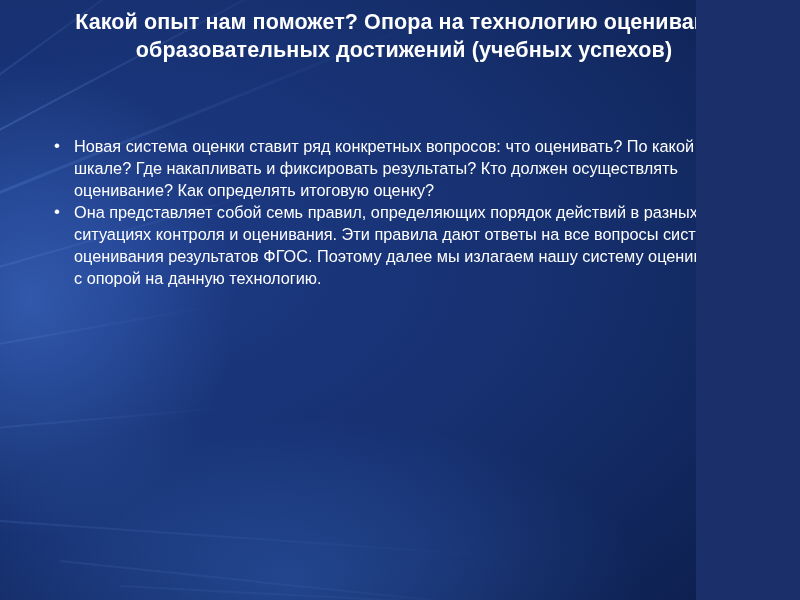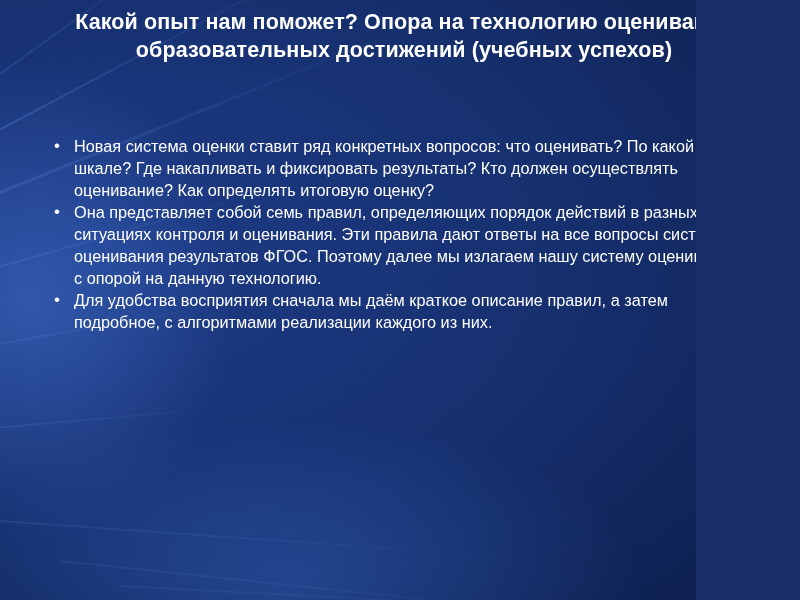--- a/index.html
+++ b/index.html
@@ -118,17 +118,16 @@
     <div class="streak s8"></div>
     <div class="streak s9"></div>
   </div>
 
   <div class="title">Какой опыт нам поможет? Опора на технологию оценивания образовательных достижений (учебных успехов)</div>
 
   <div class="content">
     <ul class="bullets" id="bullet-list">
         <li><span>Новая система оценки ставит ряд конкретных вопросов: что оценивать? По какой шкале? Где накапливать и фиксировать результаты? Кто должен осуществлять оценивание? Как определять итоговую оценку?</span></li>
         <li><span> Она представляет собой семь правил, определяющих порядок действий в разных ситуациях контроля и оценивания. Эти правила дают ответы на все вопросы системы оценивания результатов ФГОС. Поэтому далее мы излагаем нашу систему оценивания с опорой на данную технологию.</span></li>
-        <li><span>Для удобства восприятия сначала мы даём краткое описание правил, а затем подробное, с алгоритмами реализации каждого из них.</span></li>
       </ul>
   </div>
 
 </div>
 
 </body></html>

